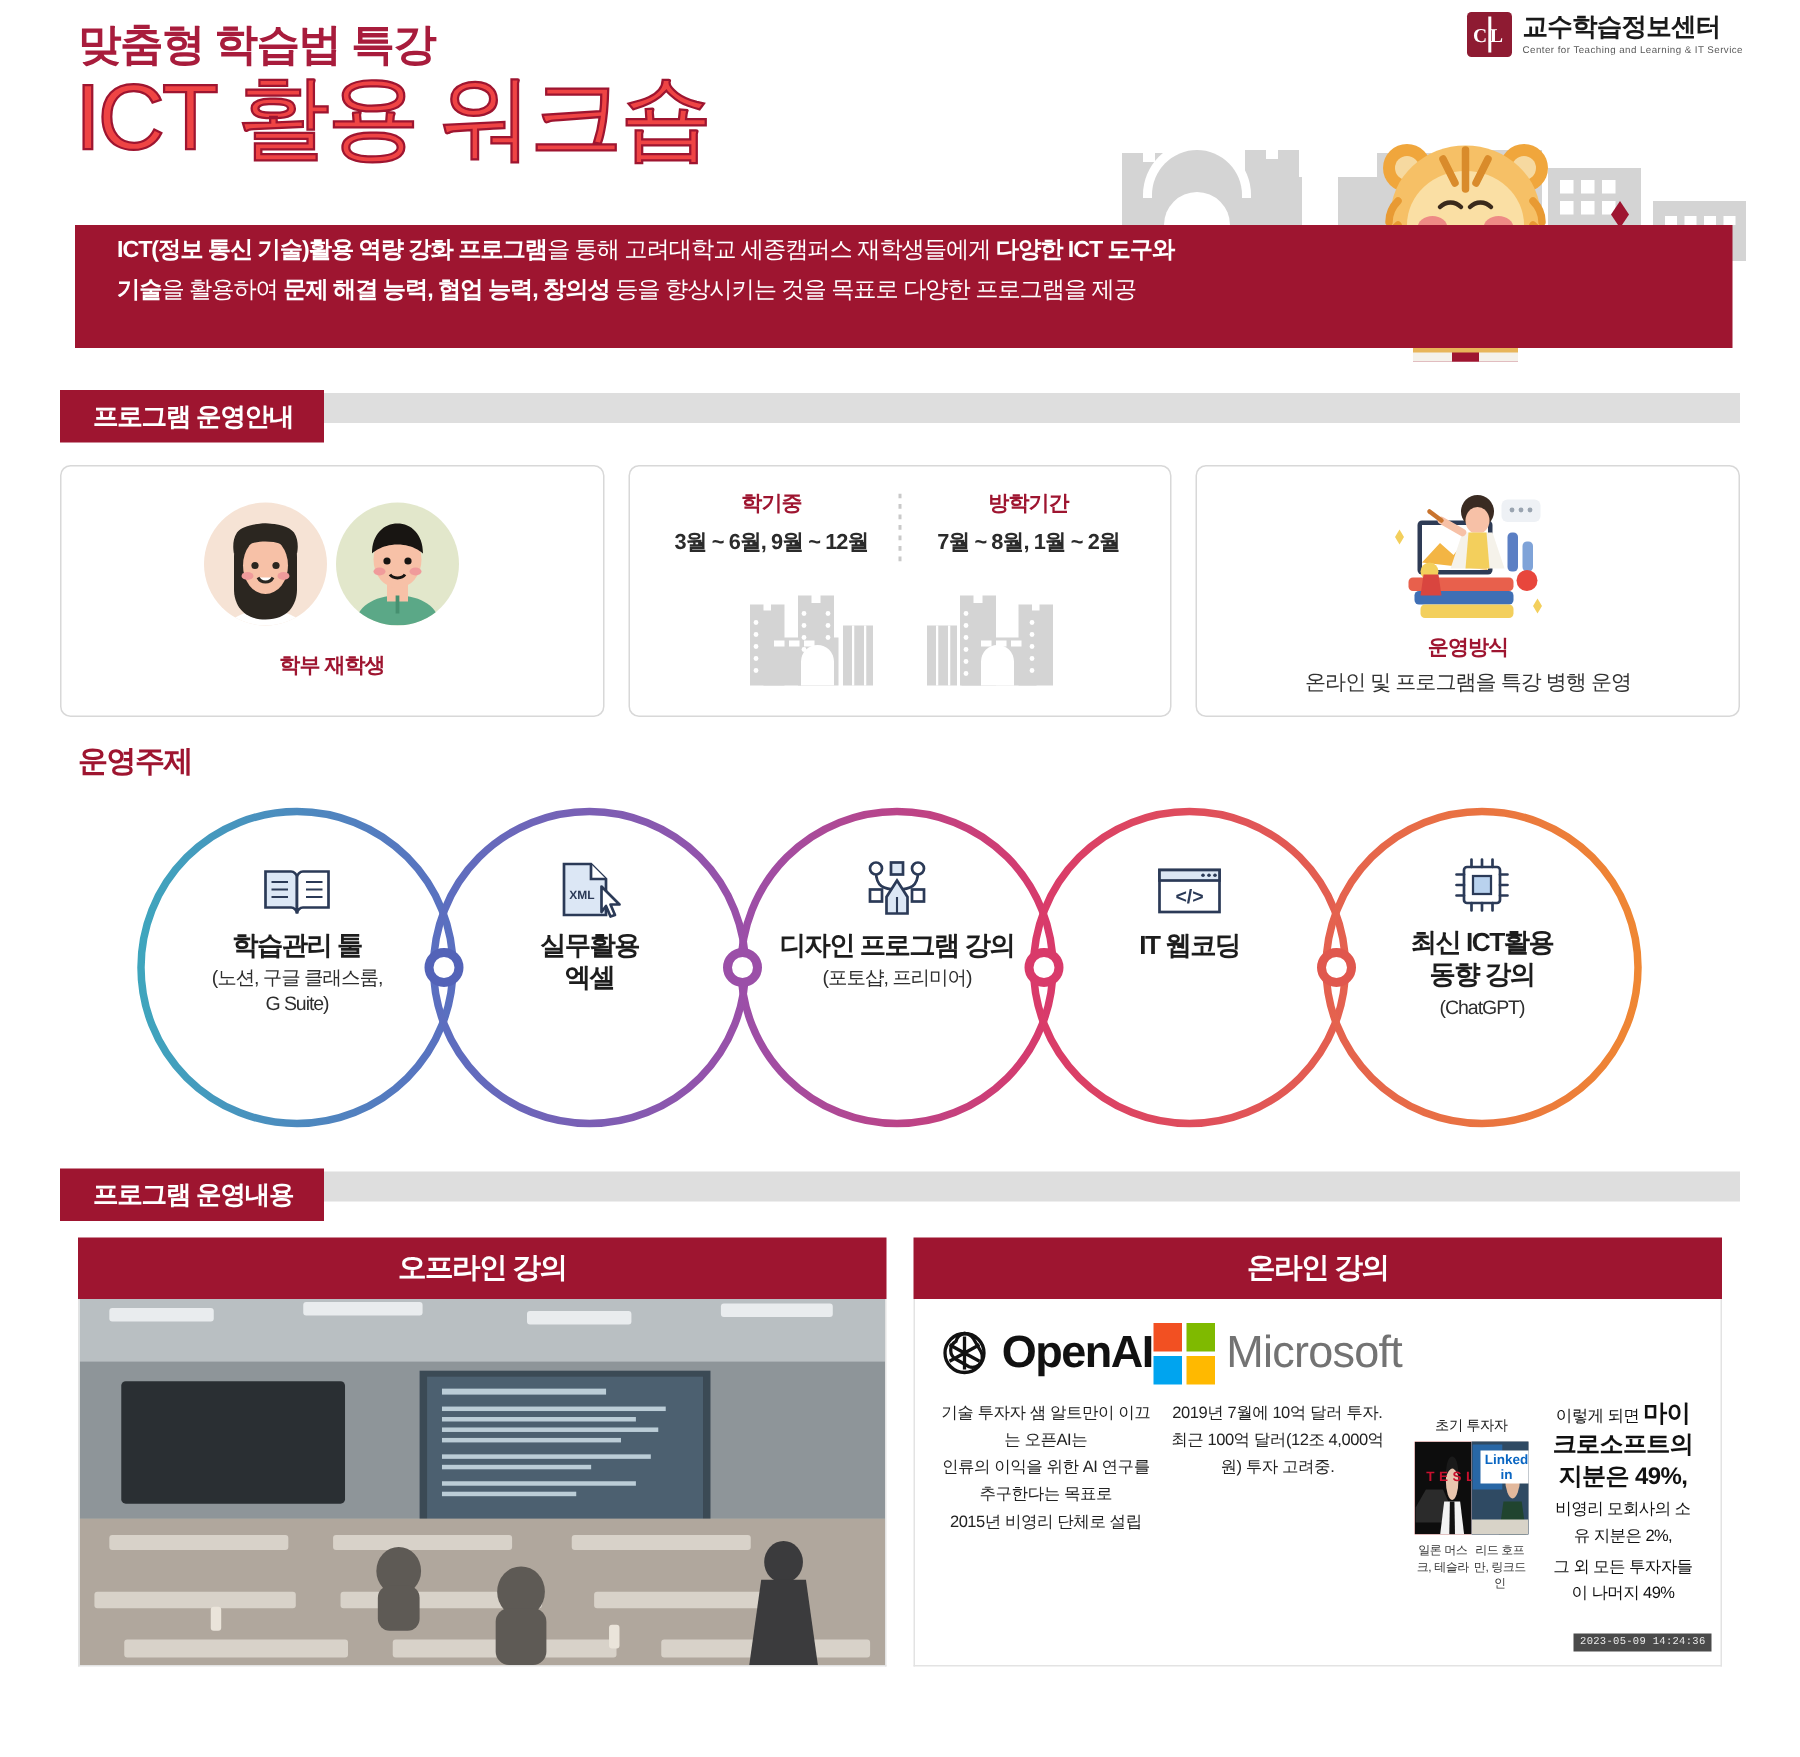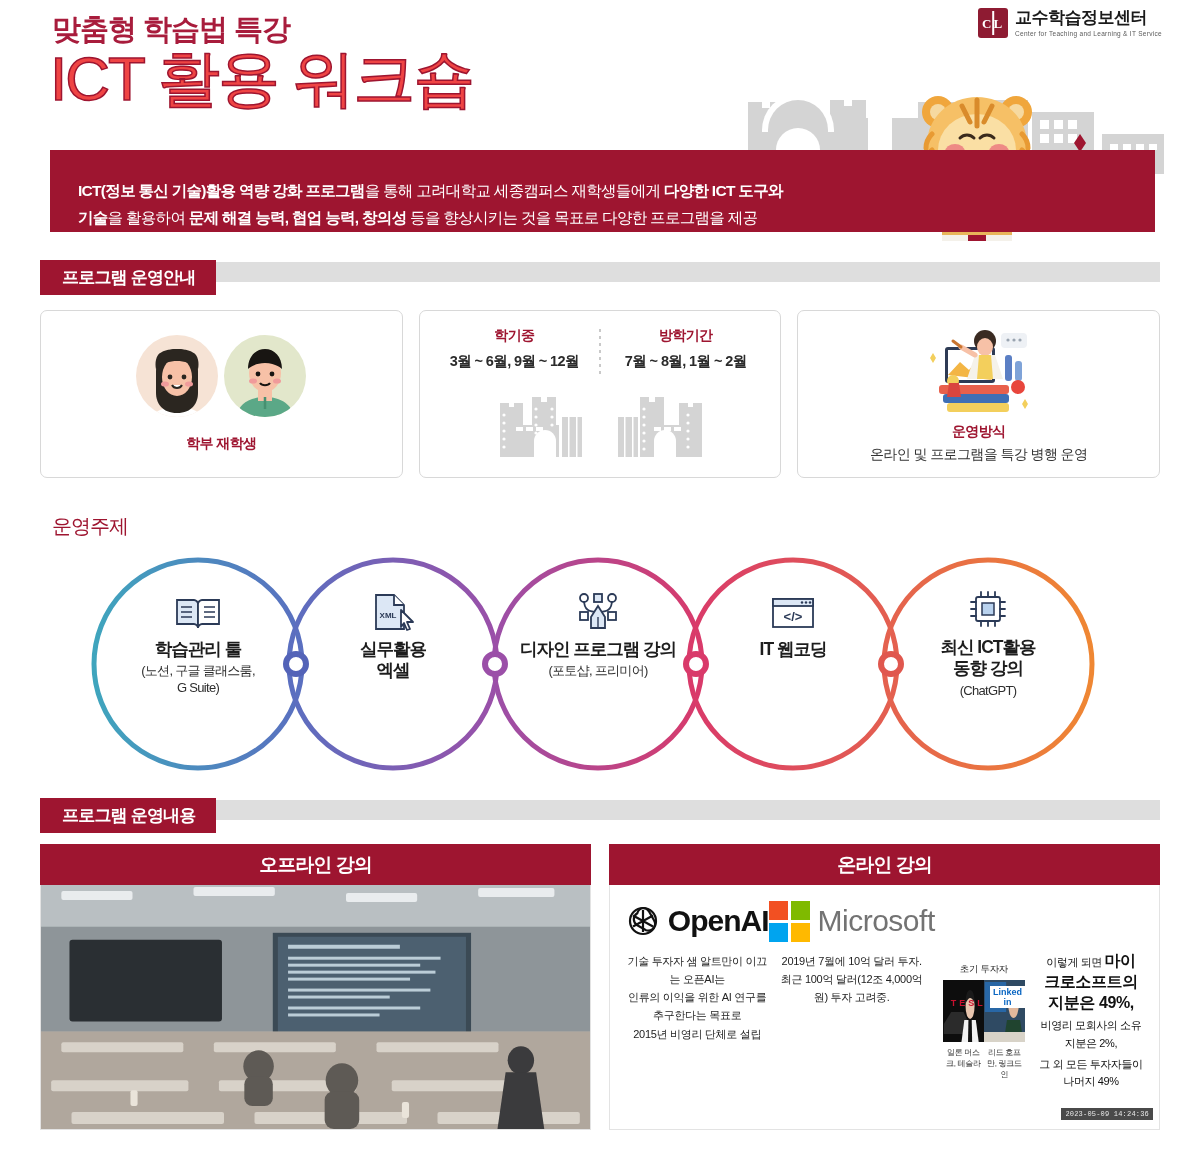--- a/index.html
+++ b/index.html
@@ -49,21 +49,21 @@
   
   .skyline { position: absolute; right: 30px; top: 72px; width: 430px; height: 105px; }
 
   
   .mascot { position: absolute; right: 148px; top: 76px; width: 150px; height: 175px; }
 
   .banner {
     position: absolute; left: 50px; top: 150px;
     width: 1105px; height: 82px;
     background: #9e1530; color: #ffffff;
-    padding: 28px 28px;
+    padding: 4px 28px;
     font-size: 15.5px; line-height: 1.72; letter-spacing: -0.7px;
     z-index: 2;
   }
   .banner b { font-weight: bold; }
 
   
   .sec-bar { position: relative; height: 20px; margin: 0 40px; background: #dedede; }
   .sec-bar .tag {
     position: absolute; left: 0; top: -2px;
     background: #9e1530; color: #fff;
@@ -90,34 +90,34 @@
   .term-wrap { display: flex; align-items: flex-start; gap: 0; width: 100%; padding: 0 10px; }
   .term-col { flex: 1; text-align: center; }
   .term-head { font-size: 14px; font-weight: bold; color: #9e1530; letter-spacing: -0.6px; }
   .term-val { font-size: 14.5px; color: #2b2b2b; letter-spacing: -0.6px; margin-top: 7px; font-weight: bold; }
   .dot-div { width: 2px; align-self: stretch; background-image: linear-gradient(#c9c9c9 50%, transparent 0); background-size: 2px 7px; margin-top: 2px; height: 48px; }
   .gate-row { display: flex; gap: 16px; justify-content: center; margin-top: 12px; }
 
   .method-art { width: 120px; height: 92px; margin-bottom: 6px; }
 
   
-  .topic-label { margin: 35px 0 0 52px; font-size: 20px; font-weight: normal; color: #9e1530; letter-spacing: -1px; }
+  .topic-label { margin: 16px 0 0 52px; font-size: 20px; font-weight: bold; color: #9e1530; letter-spacing: -1px; }
 
   
   .circles { position: relative; height: 240px; margin-top: 6px; }
   .circle-svg { position: absolute; left: 0; top: 0; }
   .circle-item {
     position: absolute; width: 200px; text-align: center;
   }
   .circle-icon { height: 44px; margin-bottom: 7px; display:flex; align-items:flex-end; justify-content:center; }
   .c-title { font-size: 17.5px; font-weight: bold; color: #1d1d1d; letter-spacing: -1px; line-height: 1.22; }
   .c-sub { font-size: 13px; color: #2e2e2e; letter-spacing: -0.7px; line-height: 1.3; margin-top: 3px; }
 
   
-  .panels { display: flex; gap: 18px; margin: 24px 40px 0; }
+  .panels { display: flex; gap: 18px; margin: 24px 52px 0; }
   .panel { flex: 1; }
   .panel-head {
     background: #9e1530; color: #fff; text-align: center;
     font-size: 19px; font-weight: bold; letter-spacing: -1px;
     padding: 11px 0; line-height: 1;
   }
   .panel-body { border: 1px solid #e3e3e3; border-top: none; height: 245px; position: relative; overflow: hidden; background:#fff; }
 
   
   .slide { padding: 14px 10px 0; height: 100%; display: flex; flex-direction: row; }

